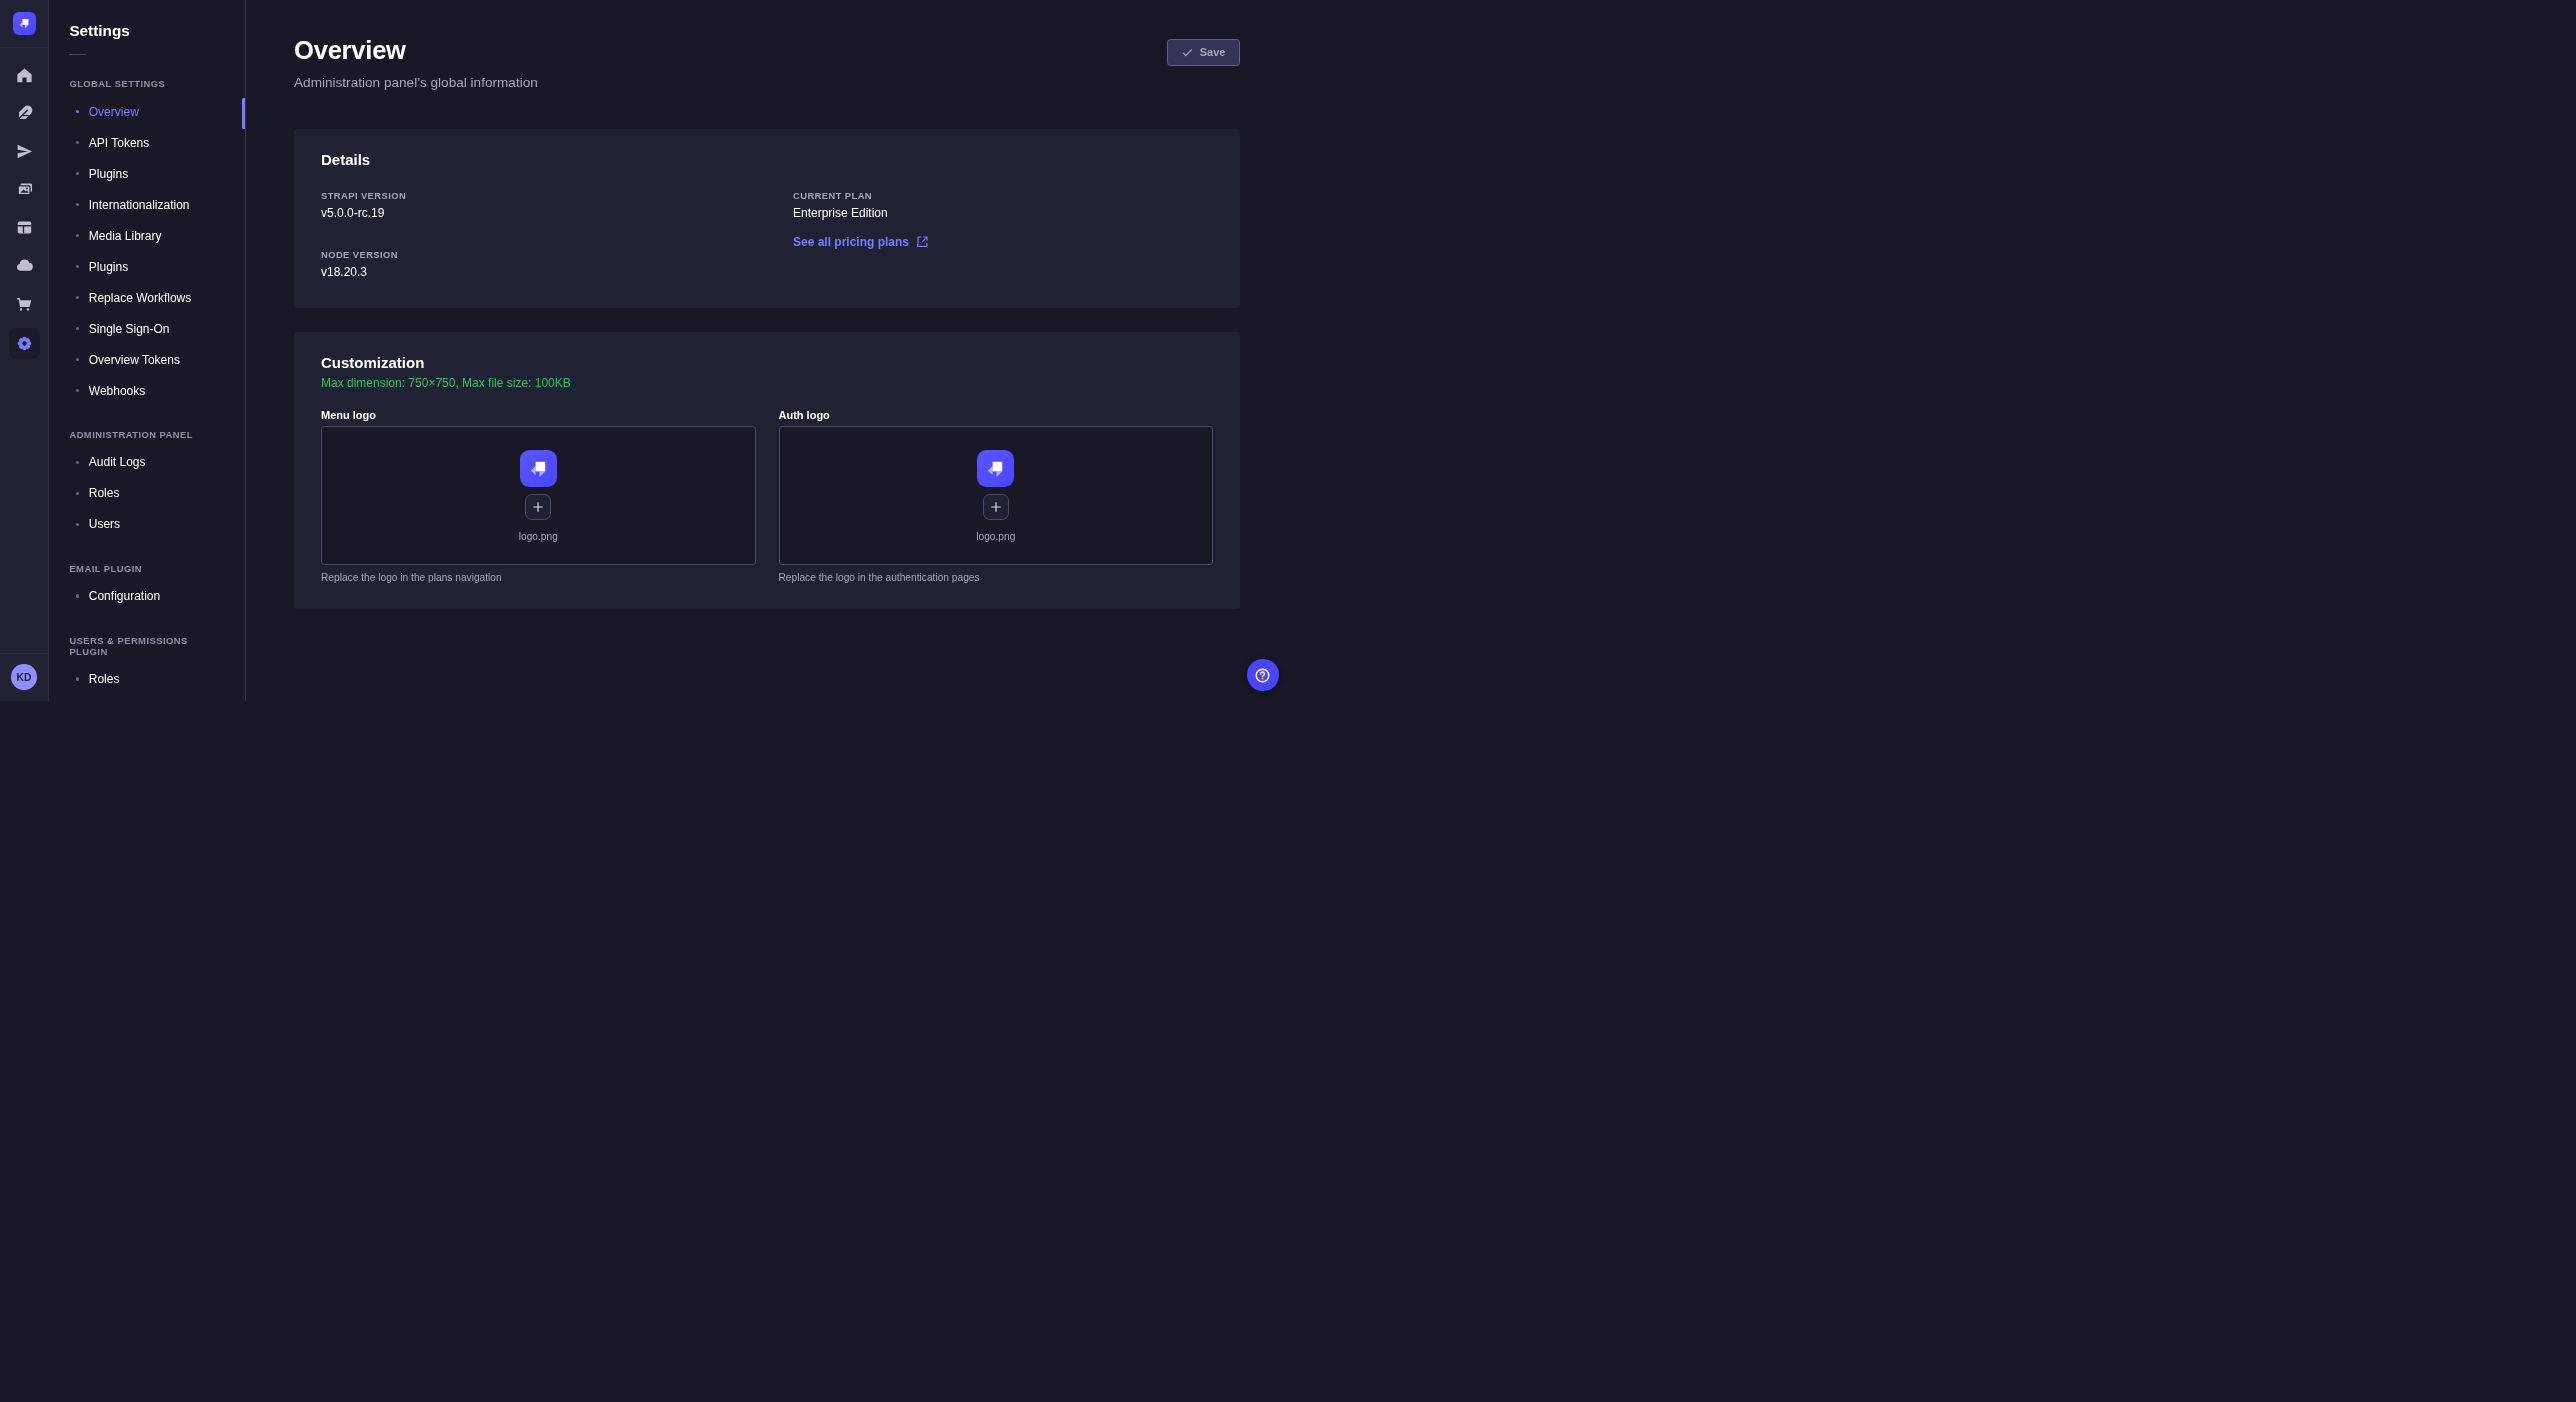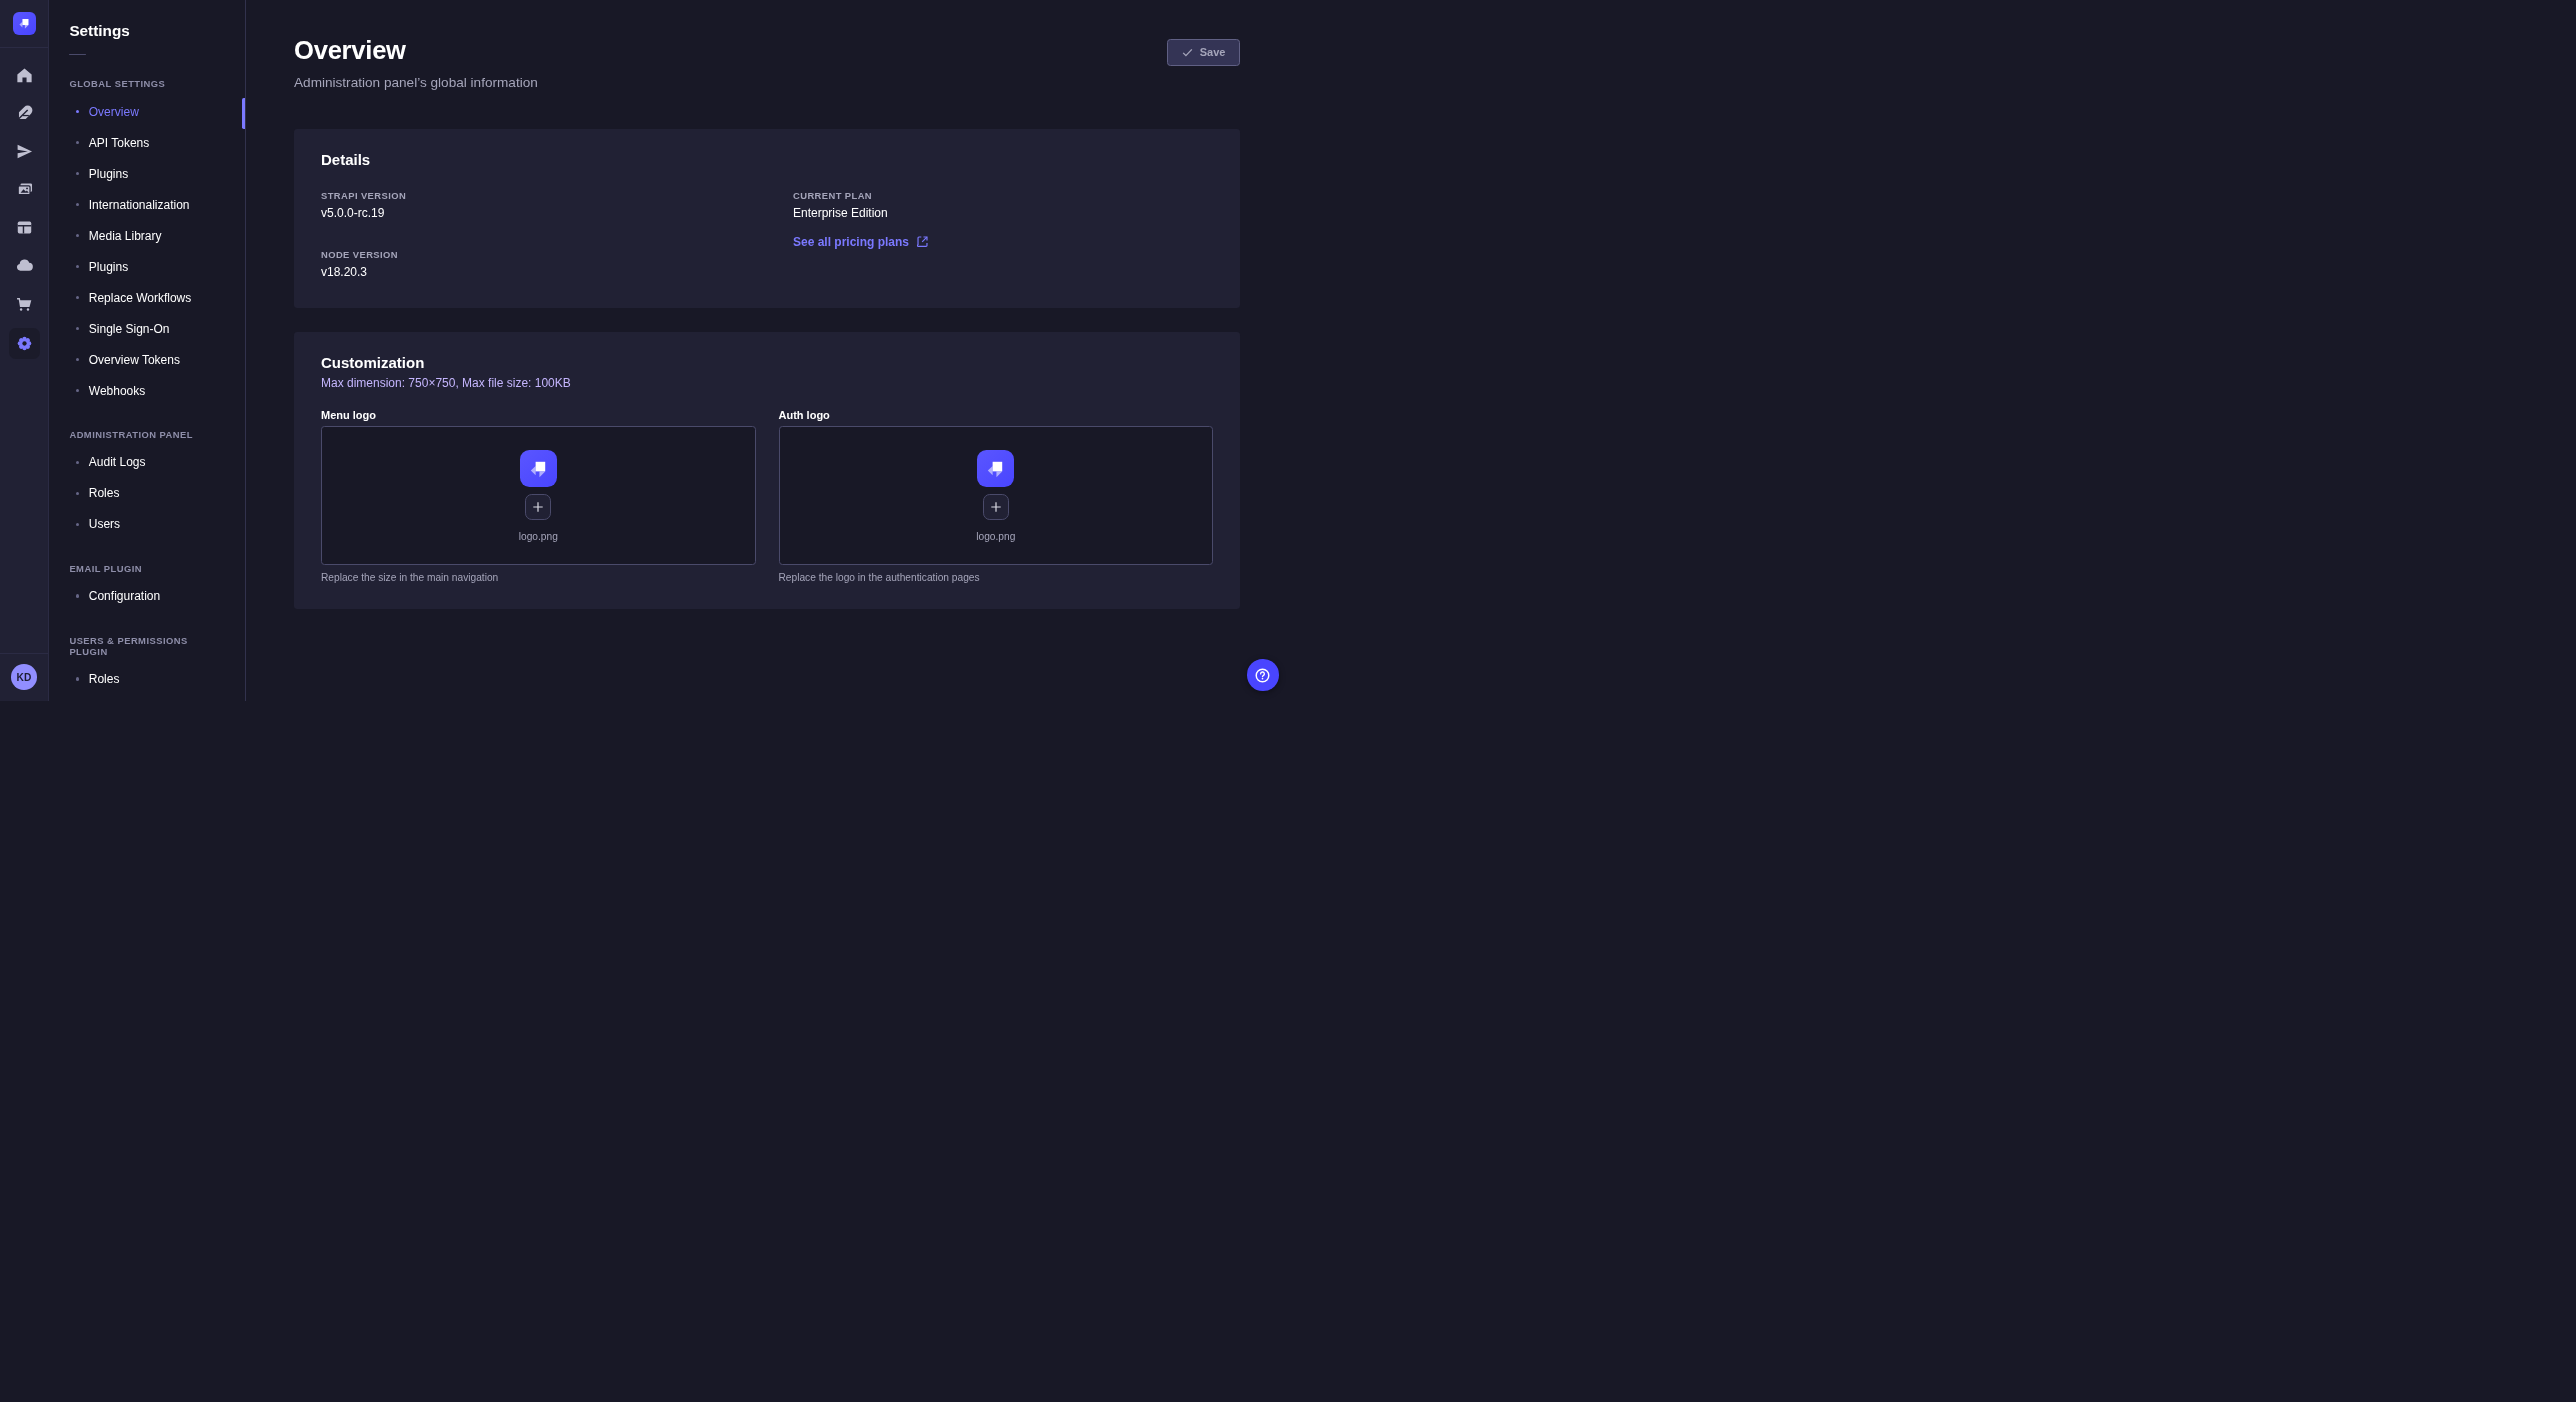--- a/index.html
+++ b/index.html
@@ -60,21 +60,21 @@
   .card-title { color:#fff; font-size:15px; font-weight:600; }
   .details-grid { display:grid; grid-template-columns:1fr 1fr; column-gap:52px; margin-top:22px; }
   .field-label { color:#a5a5ba; font-size:9.4px; font-weight:700; letter-spacing:.045em; }
   .field-value { color:#fff; font-size:12px; margin-top:5.1px; }
   .field + .field { margin-top:29px; }
   .pricing-link { display:inline-flex; align-items:center; gap:7.7px; margin-top:14.5px;
     color:#7b79ff; font-size:12px; font-weight:600; text-decoration:none; cursor:pointer; }
   .pricing-link svg { width:11px; height:11px; }
 
   .card-custom { margin-top:24px; }
-  .card-subtitle { color:#c4b5fd; font-size:12px; margin-top:5.1px; }
+  .card-subtitle { color:#22c55e; font-size:12px; margin-top:5.1px; }
   .logo-fields { display:flex; gap:23px; margin-top:19px; }
   .logo-field { flex:1; min-width:0; }
   .logo-field-label { color:#fff; font-size:11px; font-weight:600; margin-bottom:5.1px; }
   .logo-box { height:139px; background:#181826; border:0.9px solid #4a4a6a; border-radius:3.4px;
     display:flex; flex-direction:column; align-items:center; justify-content:center; cursor:pointer; }
   .logo-box .big-tile { width:37px; height:37px; border-radius:9.4px;
     background:linear-gradient(140deg,#5a56ff 0%,#4945ff 100%);
     display:flex; align-items:center; justify-content:center; }
   .add-logo-btn { width:25.6px; height:25.6px; margin-top:6.8px; background:#212134;
     border:0.9px solid #4a4a6a; border-radius:6.8px; color:#d9d9e3; display:flex; align-items:center;
@@ -318,21 +318,21 @@
                   <use href="#strapi-glyph"></use>
                 </svg>
             </div>
             <button class="add-logo-btn">
               <svg viewBox="0 0 14 14" stroke="#d9d9e3" stroke-width="1.4">
                   <path d="M7 1.5v11M1.5 7h11"></path>
                 </svg>
             </button>
             <div class="file-name">logo.png</div>
           </div>
-          <p class="logo-hint">Replace the size in the main navigation</p>
+          <p class="logo-hint">Replace the logo in the plans navigation</p>
         </div>
         <div class="logo-field">
           <div class="logo-field-label">Auth logo</div>
           <div class="logo-box">
             <div class="big-tile">
               <svg viewBox="0 0 24 24" width="23" height="23">
                   <use href="#strapi-glyph"></use>
                 </svg>
             </div>
             <button class="add-logo-btn">

